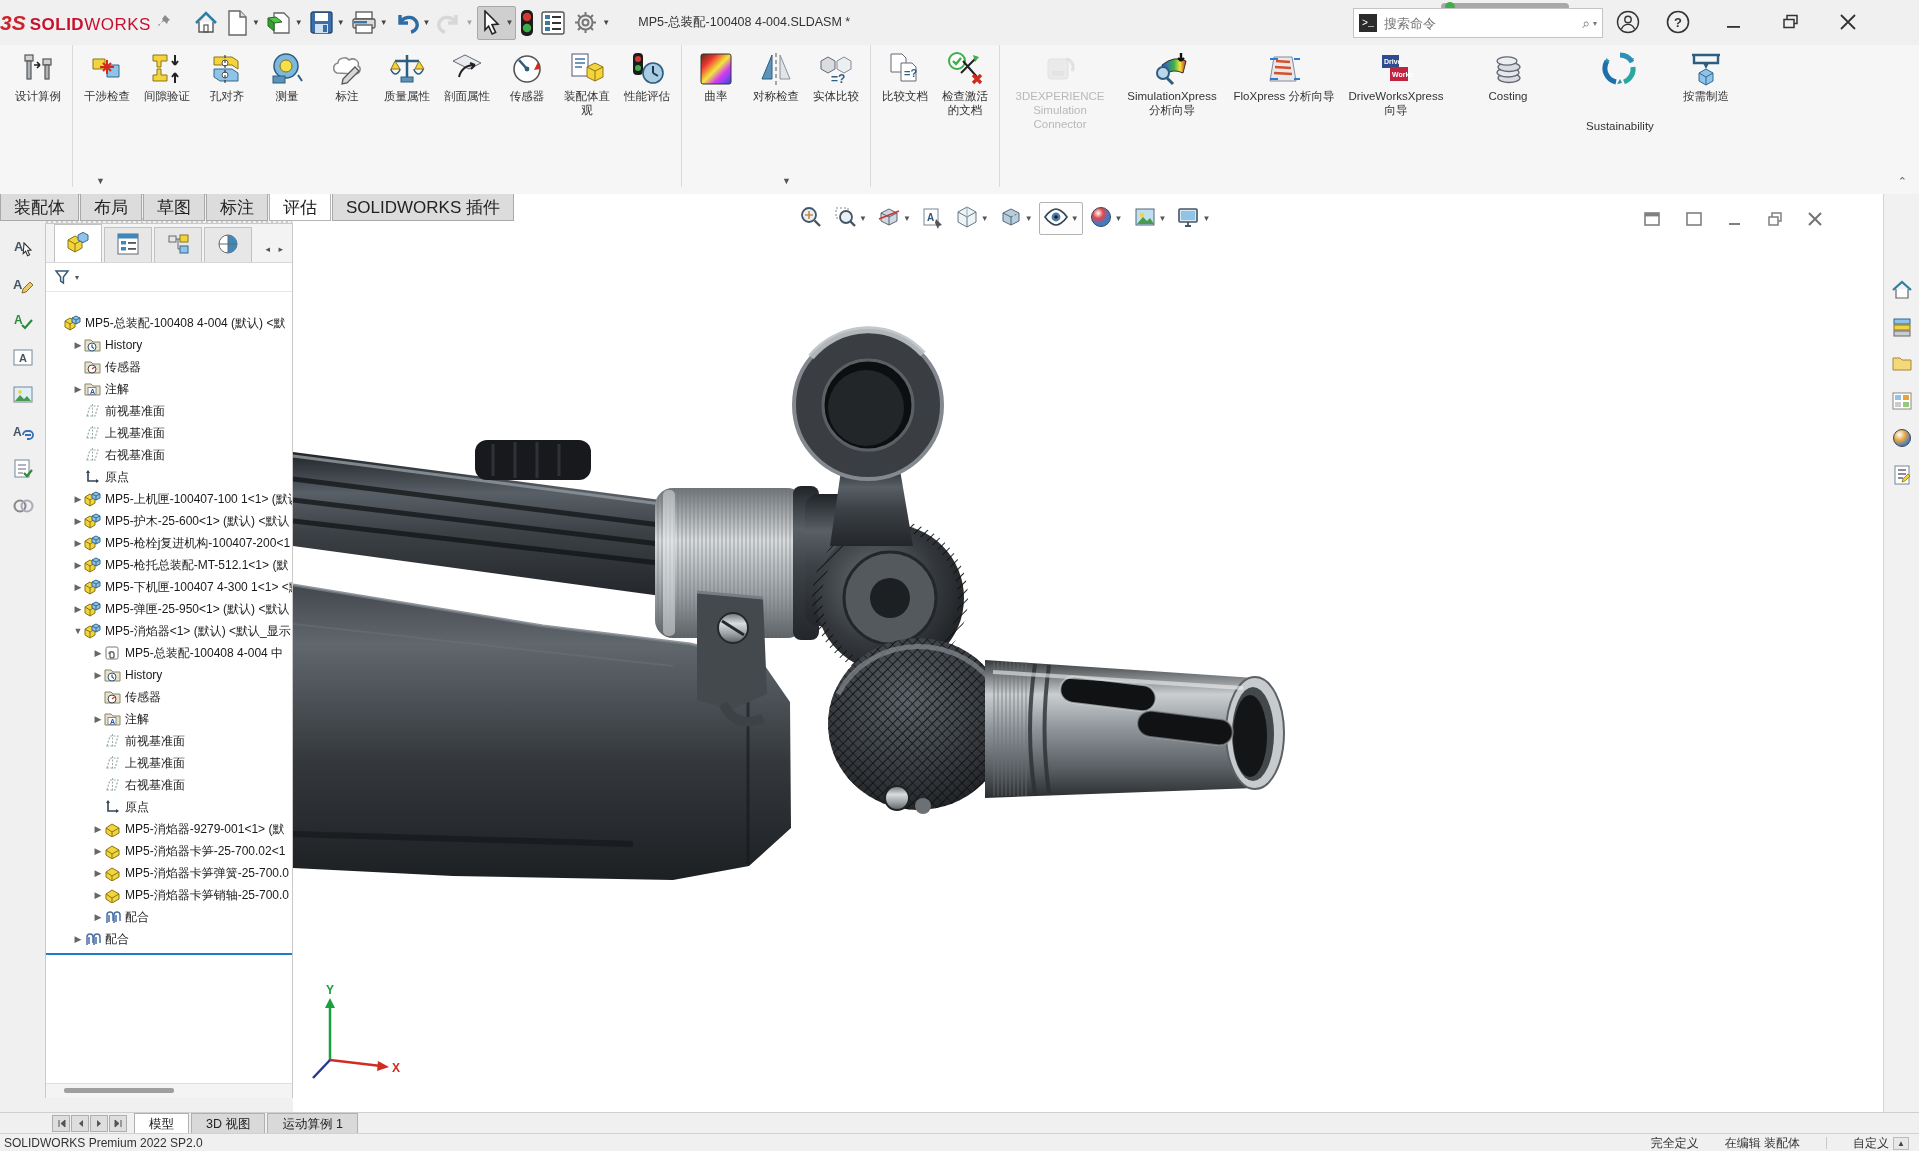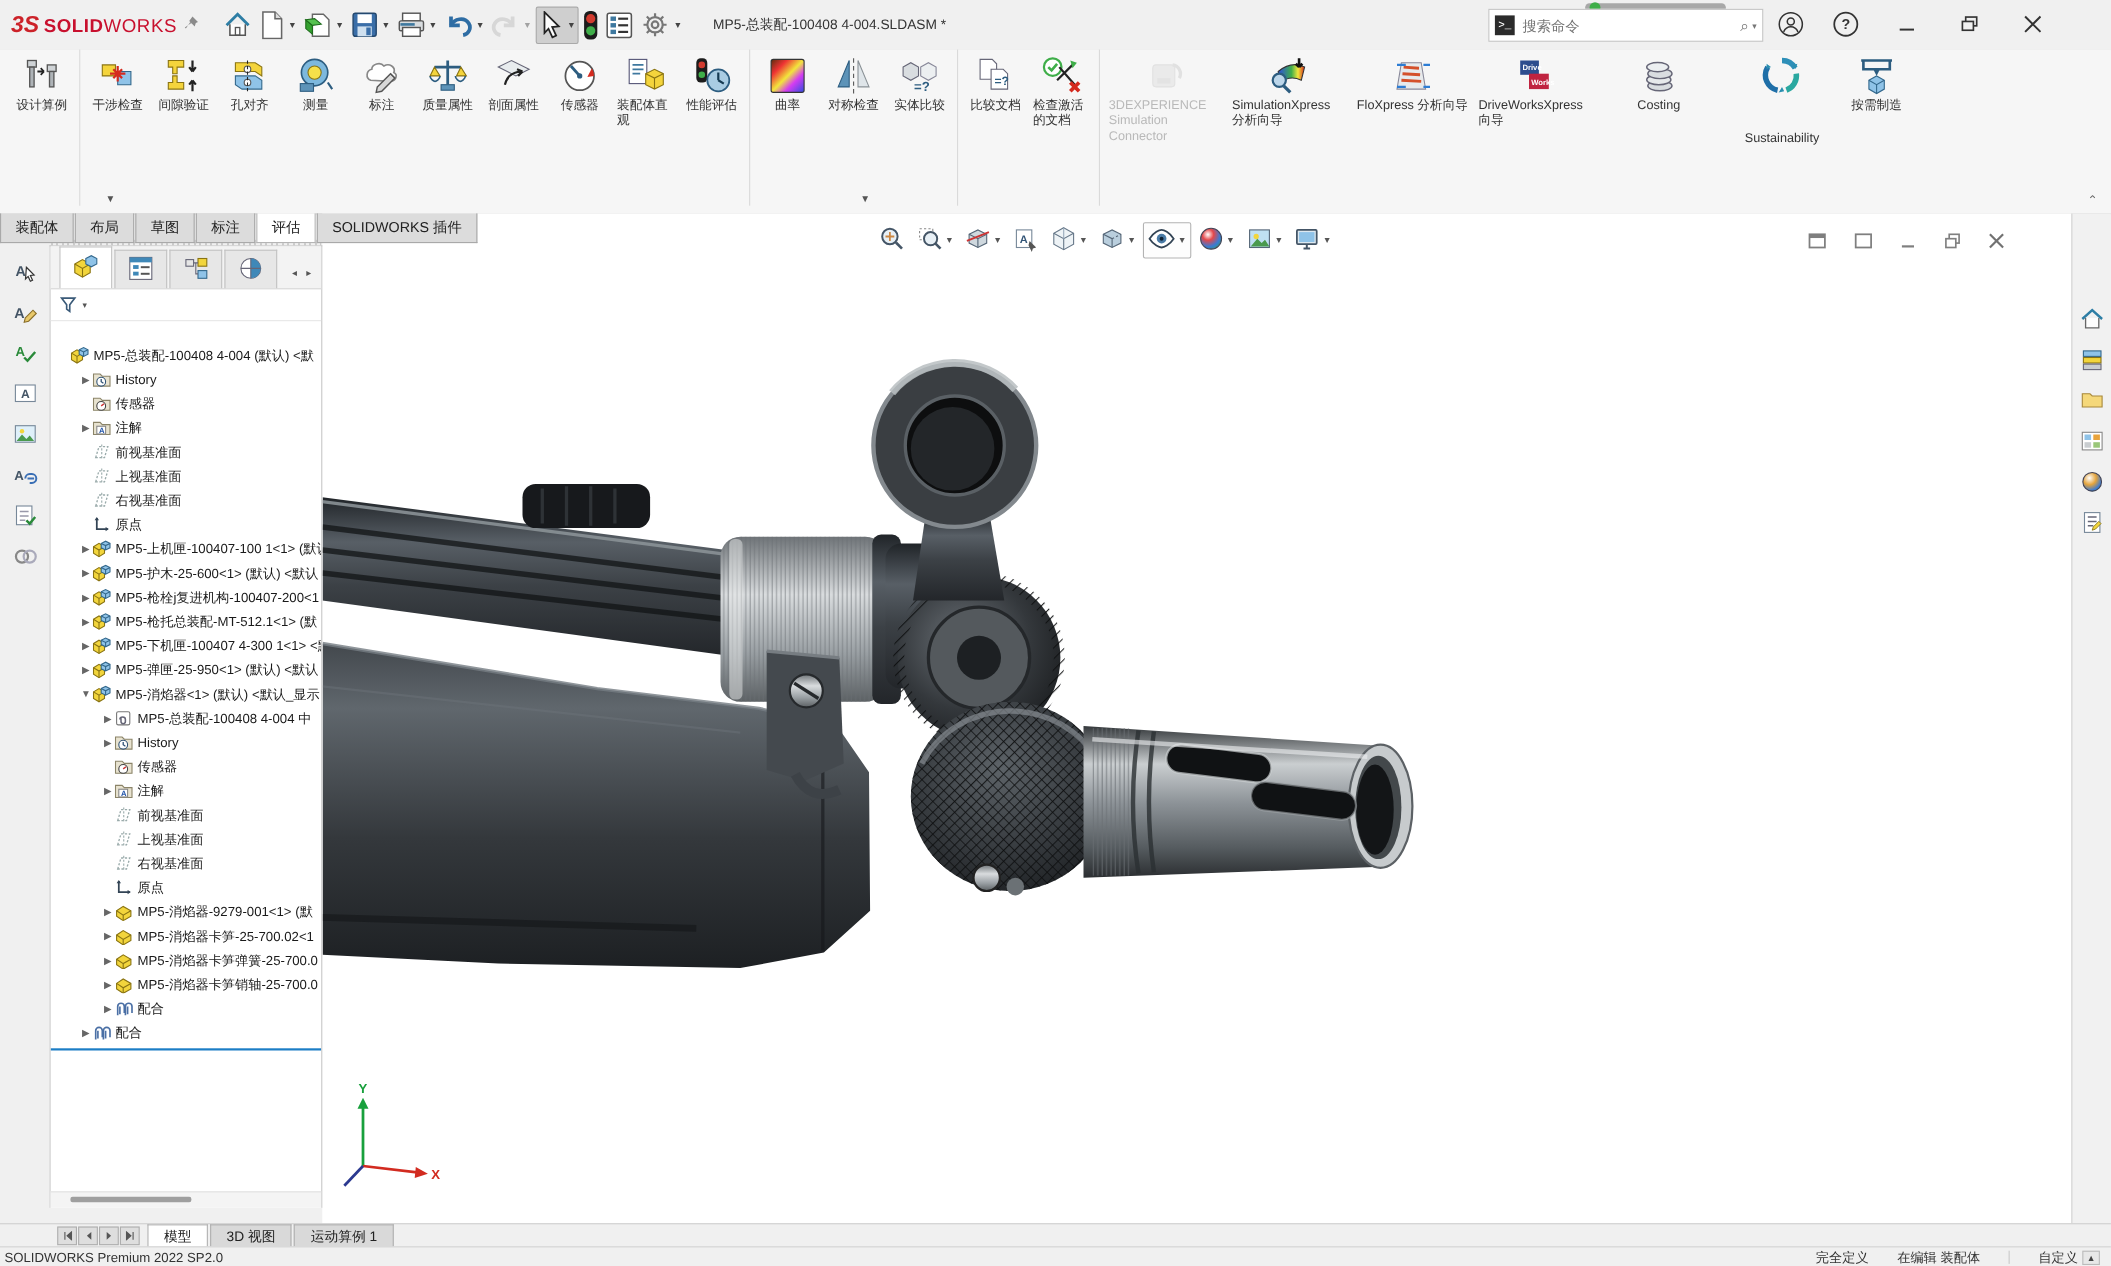--- a/index.html
+++ b/index.html
@@ -1,19 +1,19 @@
 <!DOCTYPE html>
 <html><head>
 <meta charset="utf-8">
 <style>
   html,body{margin:0;padding:0;background:#d8d8d8;font-family:"Liberation Sans","DejaVu Sans",sans-serif;}
   #app{position:relative;width:1919px;height:1151px;background:#f0f0f0;overflow:hidden;font-size:12px;color:#222;}
   
   #titlebar{position:absolute;left:0;top:0;width:1919px;height:45px;background:#f0f0f0;border-bottom:1px solid #e2e2e2;display:flex;align-items:center;}
-  #logo{display:flex;align-items:baseline;margin-left:10px;white-space:nowrap;justify-content:flex-end;}
+  #logo{display:flex;align-items:baseline;white-space:nowrap;justify-content:flex-end;}
   #logo .dsmark{color:#cc2229;font-weight:bold;font-style:italic;font-size:21px;margin-right:4px;}
   #logo .solid{color:#c8102e;font-weight:bold;font-size:17px;letter-spacing:.5px;}
   #logo .works{color:#c8102e;font-size:17px;letter-spacing:.5px;}
   #menubar{display:flex;margin-left:28px;gap:4px;}
   .menu-item{padding:5px 10px;font-size:13.5px;color:#1a1a1a;cursor:default;border-radius:2px;}
   #pin-icon{margin:0 6px;opacity:.75;}
   #qat{display:flex;align-items:center;margin-left:14px;gap:2px;}
   .qbtn{display:flex;align-items:center;padding:3px 2px;border-radius:2px;}
   .qbtn svg{display:block;}
   .qbtn .dd{font-size:8px;color:#444;margin-left:3px;}
@@ -28,29 +28,29 @@
   #searchbox .mag{color:#777;font-size:14px;margin-right:3px;}
   #searchbox .dd{font-size:8px;color:#777;margin-right:5px;}
   .title-right-btn{position:absolute;top:6px;width:32px;height:32px;display:flex;align-items:center;justify-content:center;color:#333;}
   
   #ribbon{position:absolute;left:0;top:45px;width:1919px;height:149px;background:#f6f6f6;border-bottom:1px solid #cdcdcd;}
   #ribbon-inner{display:flex;align-items:flex-start;height:100%;padding-left:4px;}
   .rgroup{display:flex;align-items:flex-start;padding:4px 4px 0 4px;height:138px;}
   .rgroup + .rgroup{border-left:1px solid #dadada;}
   .rbtn{display:flex;flex-direction:column;align-items:center;margin:0 1px;padding:2px 3px;border-radius:2px;cursor:default;}
   .rbtn svg{display:block;margin-bottom:3px;}
-  .rbtn .rlabel{font-size:11.5px;line-height:1.2;color:#333;word-break:break-all;}
+  .rbtn .rlabel{font-size:11.5px;line-height:1.2;text-align:center;color:#333;word-break:break-all;}
   .rbtn.en .rlabel{word-break:normal;}
   .rbtn.disabled .rlabel{color:#b9b9b9;}
   .rbtn.disabled svg{opacity:.35;filter:grayscale(1);}
   .flyout-arrow{position:absolute;font-size:9px;color:#555;}
   #ribbon-collapse{position:absolute;right:12px;bottom:6px;color:#666;font-size:11px;}
   
   #cmdtabs{position:absolute;left:0;top:194px;height:29px;display:flex;z-index:5;}
-  .ctab{height:26px;display:flex;align-items:center;justify-content:center;padding:0 13px;font-size:13px;color:#222;background:#dcdcdc;border:1px solid #a9a9a9;border-top:none;margin-right:1px;}
+  .ctab{height:26px;display:flex;align-items:center;justify-content:center;padding:0 13px;font-size:17px;color:#222;background:#dcdcdc;border:1px solid #a9a9a9;border-top:none;margin-right:1px;}
   .ctab.active{background:#ffffff;border-color:#b5b5b5;}
   
   #main{position:absolute;left:0;top:194px;width:1919px;height:918px;}
   #left-strip{position:absolute;left:0;top:0;width:45px;height:100%;background:#f0f0f0;}
   .lt-icon{width:30px;height:30px;margin:7px auto;display:flex;align-items:center;justify-content:center;border-radius:2px;}
   #left-strip .spacer{height:32px;}
   #tree-panel{position:absolute;left:45px;top:29px;width:248px;height:875px;background:#fff;border:1px solid #c9c9c9;border-bottom:none;box-sizing:border-box;}
   #panel-grip{position:absolute;left:0;top:-6px;width:100%;height:5px;background:repeating-linear-gradient(90deg,#bbb 0 2px,transparent 2px 5px);opacity:.7;}
   #panel-tabs{display:flex;align-items:flex-end;height:38px;background:#f3f3f3;border-bottom:1px solid #d8d8d8;padding-left:8px;position:relative;}
   .ptab{width:46px;height:34px;display:flex;align-items:center;justify-content:center;border:1px solid #c2c2c2;border-bottom:none;background:#e7e7e7;margin-right:2px;}

